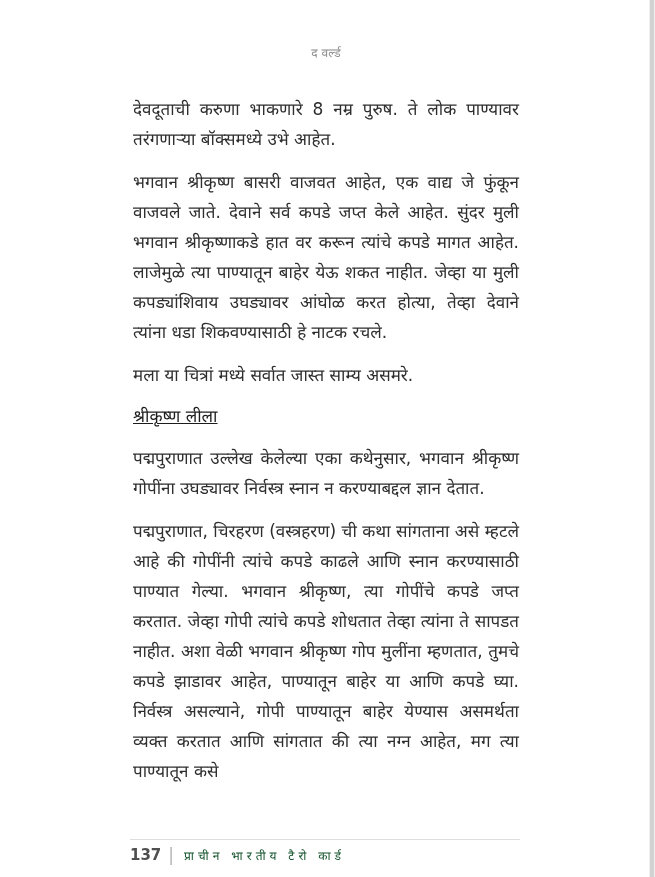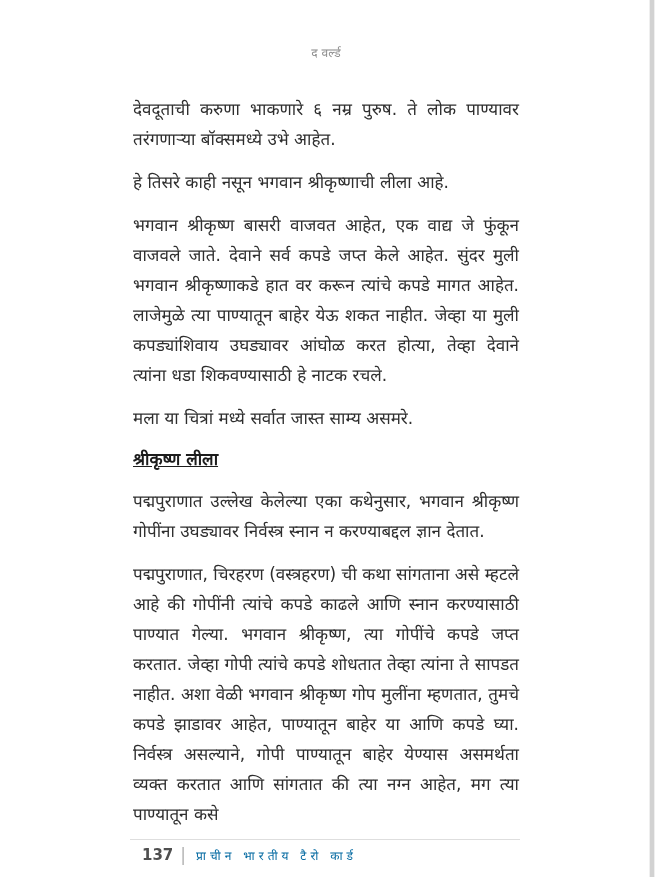--- a/index.html
+++ b/index.html
@@ -38,53 +38,52 @@
     text-align: justify;
   }
   .content p {
     line-height: 30px;
     margin: 0 0 13px 0;
   }
   .content h2 {
     font-size: 17px;
     line-height: 26px;
     margin: 8px 0 14px 0;
-    font-weight: bold;
+    font-weight: normal;
     text-decoration: underline;
     color: #1c1c1c;
     text-align: left;
   }
   .content b { font-weight: normal; }
   .page-footer {
     position: absolute;
     top: 839px;
     left: 130px;
     width: 390px;
     border-top: 1px solid #dedede;
     padding-top: 5px;
   }
   .footer-row {
     display: flex;
     align-items: center;
-    margin-left: 12px;
   }
   .page-number {
     font-size: 15px;
     font-weight: bold;
     color: #4f4f4f;
   }
   .footer-sep {
     color: #b3b3b3;
     font-size: 17px;
     margin: 0 10px 0 7px;
     font-weight: normal;
   }
   .book-title {
     font-size: 12px;
-    color: #0369a1;
+    color: #14532d;
     letter-spacing: 4px;
     white-space: nowrap;
   }
   .scrollbar-track {
     position: absolute;
     top: 0;
     right: 0;
     width: 6px;
     height: 877px;
     background: #efefef;
@@ -99,22 +98,21 @@
   }
 </style>
 </head>
 <body>
 
 <div class="page">
 
   <div class="page-header">द वर्ल्ड</div>
 
   <div class="content" id="content-root">
-      <p><span>देवदूताची करुणा भाकणारे ६ नम्र पुरुष. ते लोक पाण्यावर तरंगणाऱ्या बॉक्समध्ये उभे आहेत.</span></p>
-      <p><span>हे तिसरे काही नसून भगवान श्रीकृष्णाची लीला आहे.</span></p>
+      <p><span>देवदूताची करुणा भाकणारे 8 नम्र पुरुष. ते लोक पाण्यावर तरंगणाऱ्या बॉक्समध्ये उभे आहेत.</span></p>
       <p><span>भगवान श्रीकृष्ण बासरी वाजवत आहेत, एक वाद्य जे फुंकून वाजवले जाते. देवाने सर्व कपडे जप्त केले आहेत. सुंदर मुली भगवान श्रीकृष्णाकडे हात वर करून त्यांचे कपडे मागत आहेत. लाजेमुळे त्या पाण्यातून बाहेर येऊ शकत नाहीत. जेव्हा या मुली कपड्यांशिवाय उघड्यावर आंघोळ करत होत्या, तेव्हा देवाने त्यांना धडा शिकवण्यासाठी हे नाटक रचले.</span></p>
       <p><span>मला या चित्रां मध्ये सर्वात जास्त साम्य असमरे.</span></p>
       <h2><span>श्रीकृष्ण लीला</span></h2>
       <p><span>पद्मपुराणात उल्लेख केलेल्या एका कथेनुसार, भगवान श्रीकृष्ण गोपींना उघड्यावर </span><b>निर्वस्त्र</b><span> स्नान न करण्याबद्दल ज्ञान देतात.</span></p>
       <p><span>पद्मपुराणात, चिरहरण (वस्त्रहरण) ची कथा सांगताना असे म्हटले आहे की गोपींनी त्यांचे कपडे काढले आणि स्नान करण्यासाठी पाण्यात गेल्या. भगवान श्रीकृष्ण, त्या गोपींचे कपडे जप्त करतात. जेव्हा गोपी त्यांचे कपडे शोधतात तेव्हा त्यांना ते सापडत नाहीत. अशा वेळी भगवान श्रीकृष्ण गोप मुलींना म्हणतात, तुमचे कपडे झाडावर आहेत, पाण्यातून बाहेर या आणि कपडे घ्या. </span><b>निर्वस्त्र</b><span> असल्याने, गोपी पाण्यातून बाहेर येण्यास असमर्थता व्यक्त करतात आणि सांगतात की त्या नग्न आहेत, मग त्या पाण्यातून कसे</span></p>
     </div>
 
   <div class="page-footer">
     <div class="footer-row">
       <span class="page-number">137</span>

